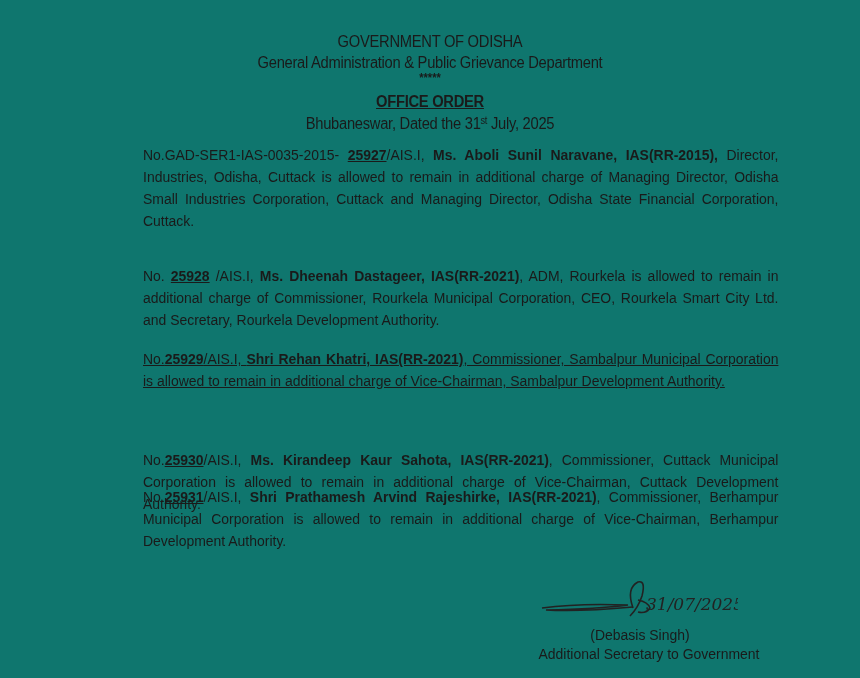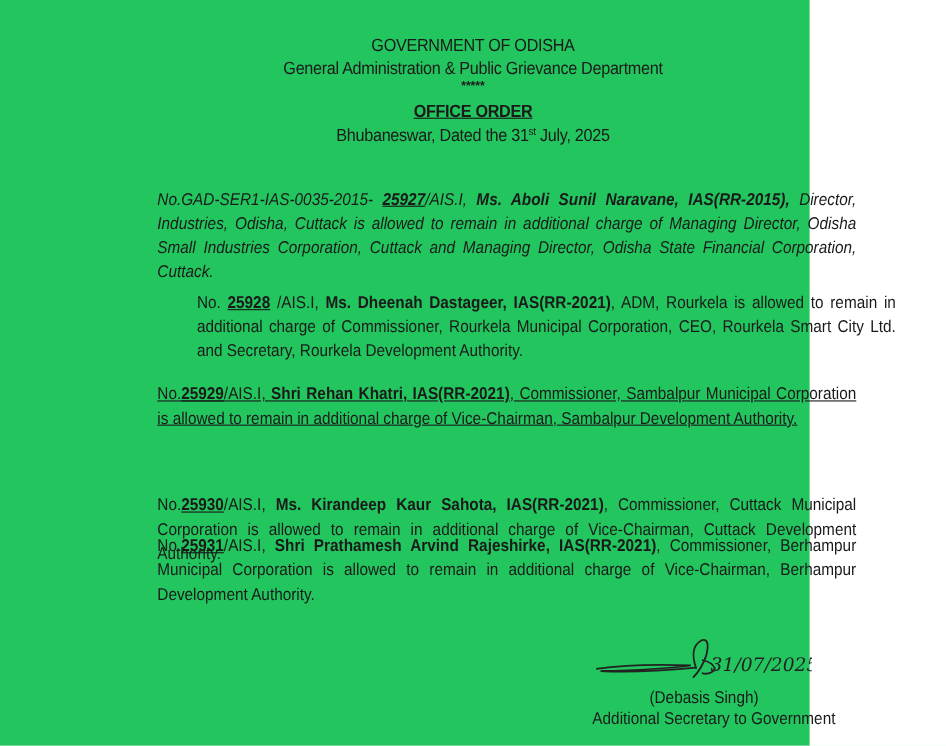--- a/index.html
+++ b/index.html
@@ -11,23 +11,23 @@
     width: 860px;
     height: 678px;
     position: relative;
     overflow: hidden;
     font-family: "Liberation Sans", sans-serif;
     color: #1a1a1a;
   }
   .page {
     position: absolute;
     left: 0; top: 0;
-    width: 736px;
+    width: 860px;
     height: 678px;
-    background: #22c55e;
+    background: #0f766e;
   }
   .header {
     position: absolute;
     left: 0;
     width: 860px;
     text-align: center;
     font-size: 16px;
     letter-spacing: -0.3px;
     transform: scaleX(0.92);
     transform-origin: center;
@@ -50,22 +50,22 @@
   }
   .para .inner {
     display: block;
     transform: scaleX(0.9);
     transform-origin: left top;
     width: 706px;
   }
   .para b { font-weight: bold; }
   .para u.num { font-weight: bold; text-decoration: underline; }
 
-  .p1 { top: 171px; font-style: italic; }
-  .p2 { top: 265px; margin-left: 36px; }
+  .p1 { top: 144px; }
+  .p2 { top: 265px; }
   .p3 { top: 348px; text-decoration: underline; }
   .p4 { top: 449px; }
   .p5 { top: 486px; }
 
   .signature {
     position: absolute;
     left: 538px;
     top: 578px;
     width: 200px;
     height: 45px;

